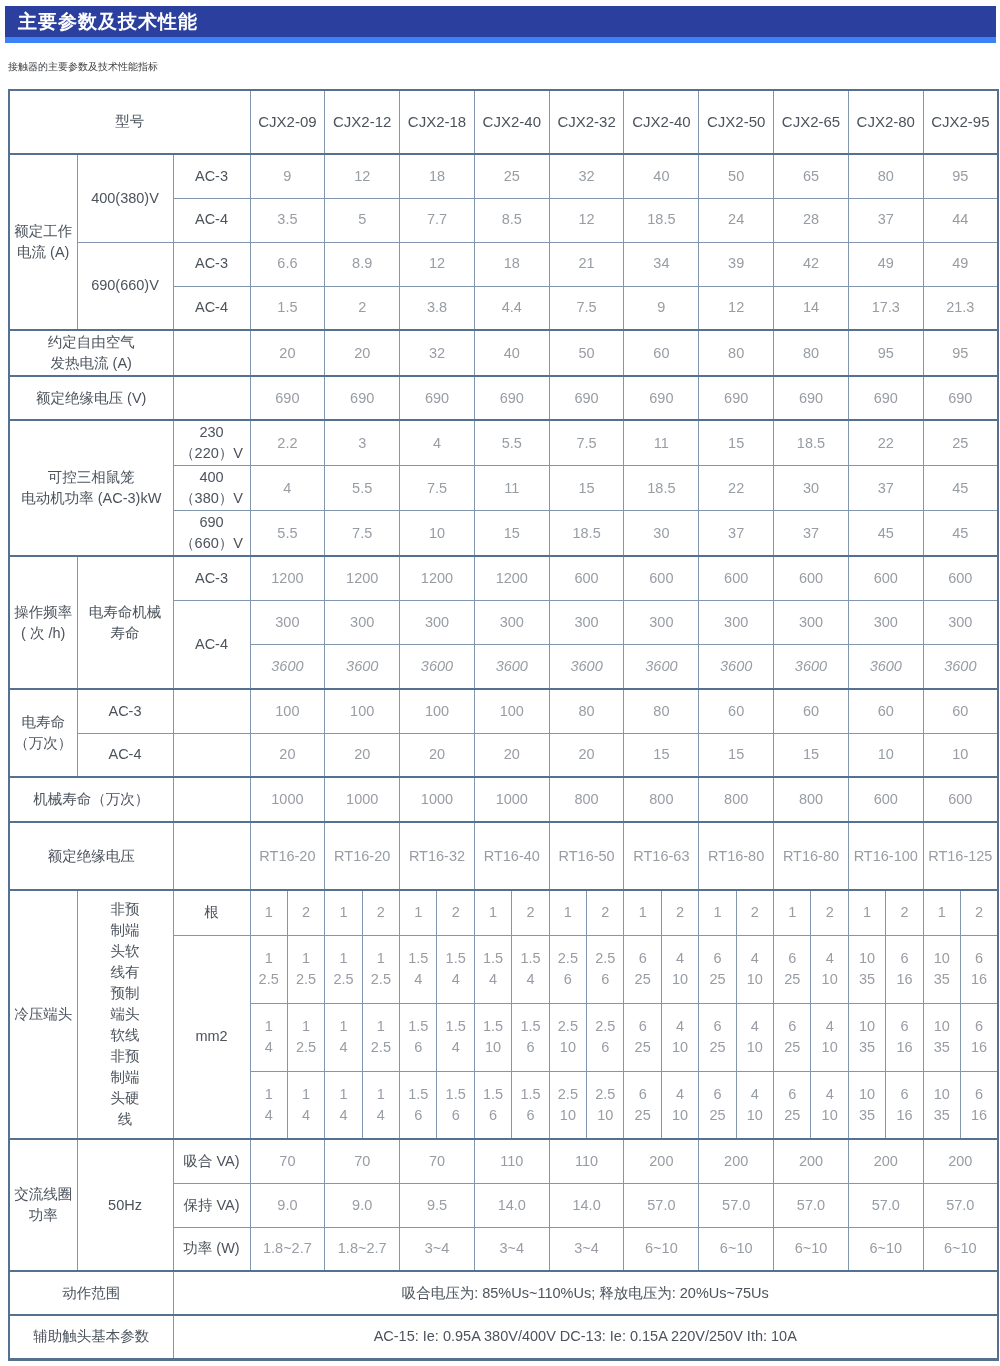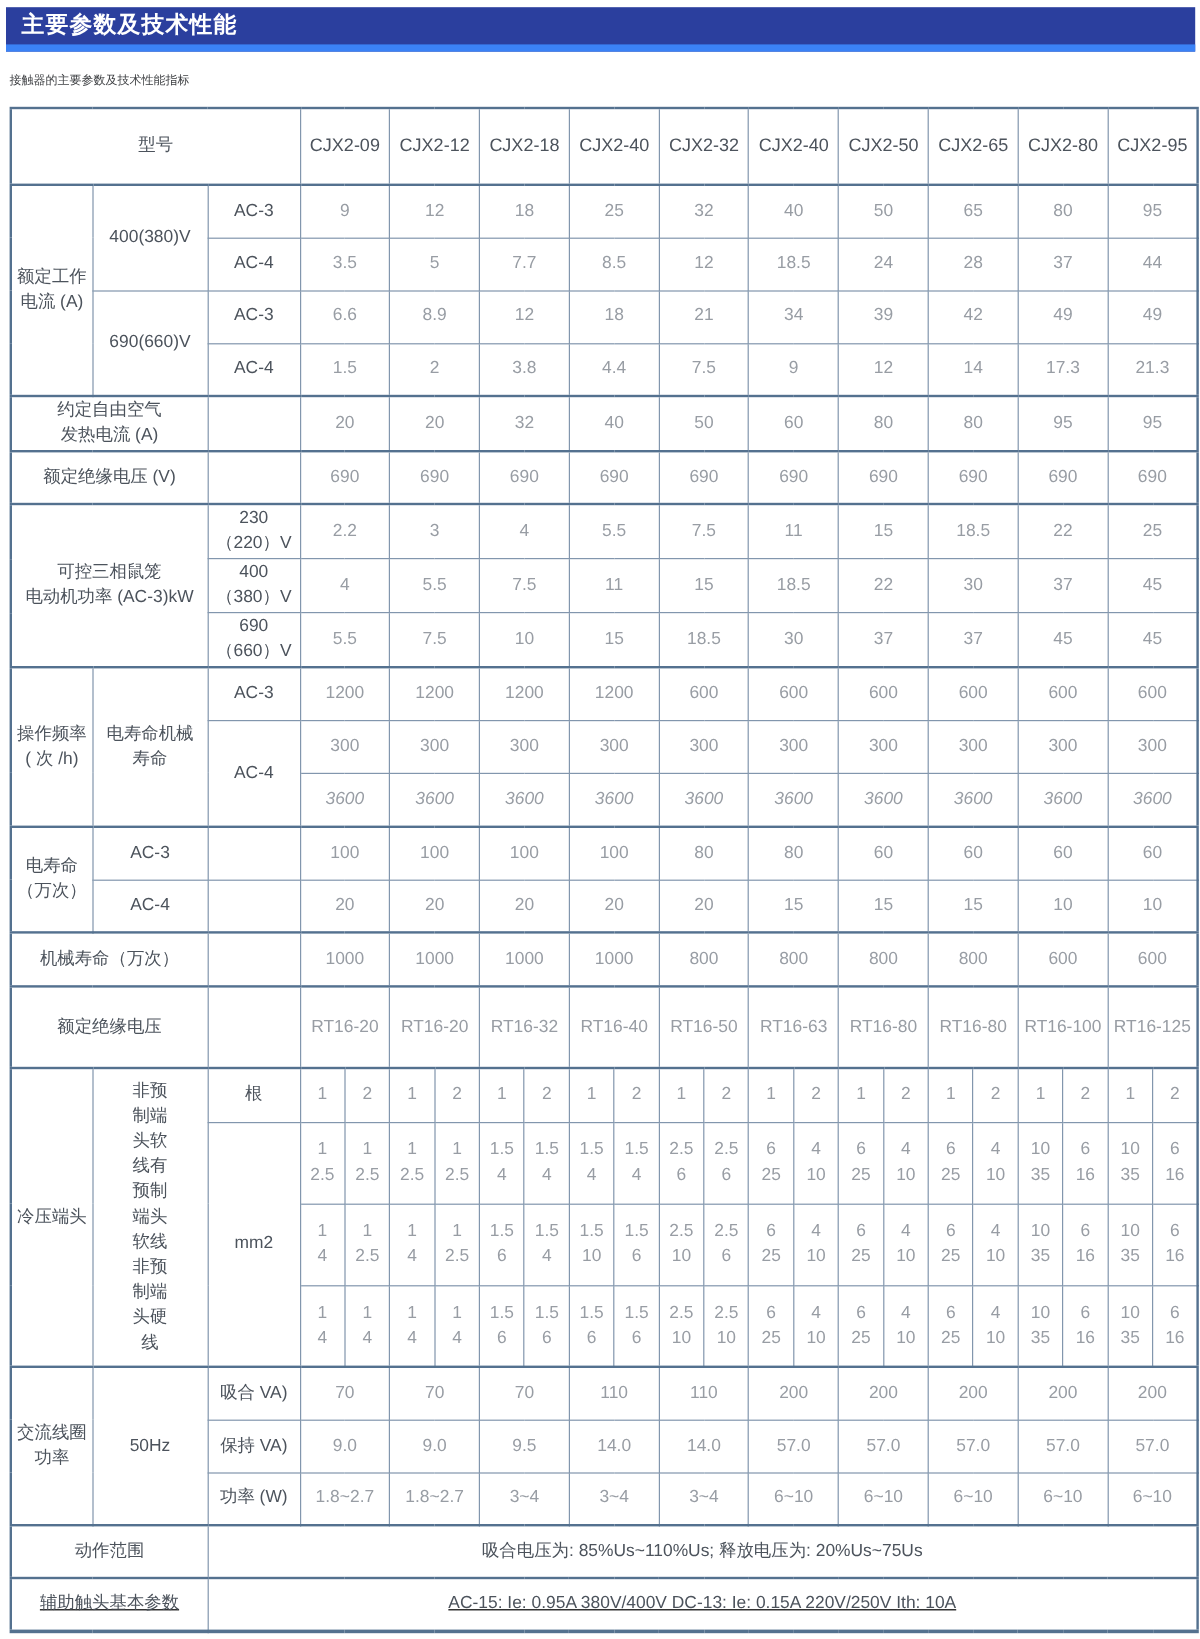--- a/index.html
+++ b/index.html
@@ -504,18 +504,18 @@
         <td colspan="2" rowspan="1" class="val">6~10</td>
         <td colspan="2" rowspan="1" class="val">6~10</td>
         <td colspan="2" rowspan="1" class="val">6~10</td>
         <td colspan="2" rowspan="1" class="val">6~10</td>
         <td colspan="2" rowspan="1" class="val">6~10</td>
       </tr>
       <tr class="sec" style="height: 44px;">
         <td colspan="2" rowspan="1" class="lab">动作范围</td>
         <td colspan="21" rowspan="1" class="wide-val">吸合电压为: 85%Us~110%Us; 释放电压为: 20%Us~75Us</td>
       </tr>
-      <tr class="sec" style="height: 44px; text-decoration: underline;">
+      <tr class="sec" style="height: 44px;">
         <td colspan="2" rowspan="1" class="lab">辅助触头基本参数</td>
         <td colspan="21" rowspan="1" class="wide-val">AC-15: Ie: 0.95A  380V/400V  DC-13: Ie: 0.15A  220V/250V  Ith: 10A</td>
       </tr>
     </tbody>
 </table>
 
 </body></html>

